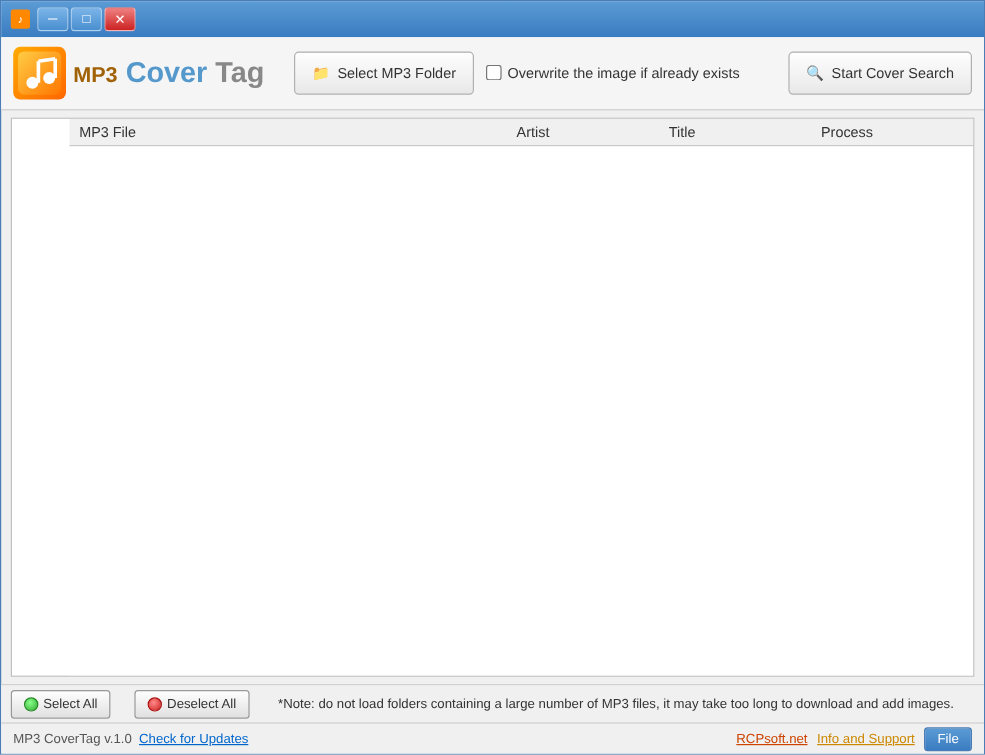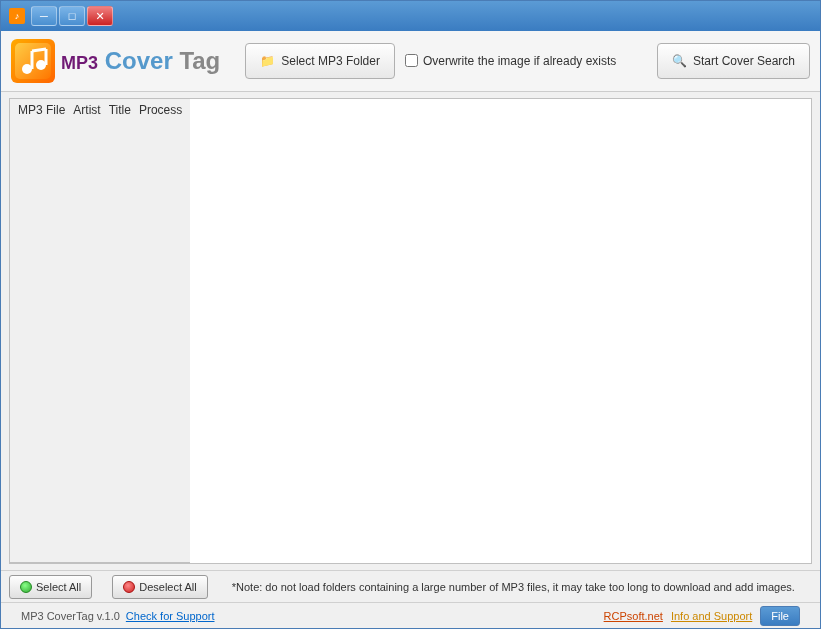--- a/index.html
+++ b/index.html
@@ -126,24 +126,26 @@
       align-items: center;
       gap: 6px;
       white-space: nowrap;
       margin-left: auto;
     }
 
     
     .main-content {
       flex: 1;
       display: flex;
+      flex-direction: column;
       background: white;
       margin: 6px 8px;
       border: 1px solid #c0c0c0;
       overflow: hidden;
+      padding-left: 48px;
     }
 
     .table-header {
       display: flex;
       background: #f0f0f0;
       border-bottom: 1px solid #c0c0c0;
       padding: 4px 8px;
       font-size: 12px;
       color: #333;
     }
@@ -233,21 +235,21 @@
     .note-text {
       font-size: 11px;
       color: #333;
       margin-left: 4px;
     }
 
     
     .info-bar {
       background: #f0f0f0;
       border-top: 1px solid #d0d0d0;
-      padding: 2px 20px;
+      padding: 2px 10px;
       display: flex;
       align-items: center;
       height: 26px;
       font-size: 11px;
     }
 
     .version-text {
       color: #555;
       margin-right: 6px;
     }
@@ -317,21 +319,21 @@
       font-weight: bold;
     }
 
     .logo-title {
       font-size: 24px;
       font-weight: bold;
       line-height: 1;
     }
 
     .logo-title .txt-mp3 {
-      color: #701a75;
+      color: #a16207;
       font-size: 18px;
     }
 
     .logo-title .txt-cover {
       color: #5599cc;
     }
 
     .logo-title .txt-tag {
       color: #888888;
     }
@@ -415,21 +417,21 @@
     </button>
     <button class="btn-deselect-all">
       <div class="red-dot"></div>
       <span>Deselect All</span>
     </button>
     <span class="note-text">*Note: do not load folders containing a large number of MP3 files, it may take too long to download and add images.</span>
   </div>
 
   <div class="info-bar">
     <span class="version-text">MP3 CoverTag v.1.0</span>
-    <a class="check-updates-link">Check for Support</a>
+    <a class="check-updates-link">Check for Updates</a>
     <div class="info-bar-right">
       <a class="rcpsoft-link">RCPsoft.net</a>
       <a class="info-support-link">Info and Support</a>
       <button class="share-btn">File</button>
     </div>
   </div>
 
 </div>
 
 </body></html>

